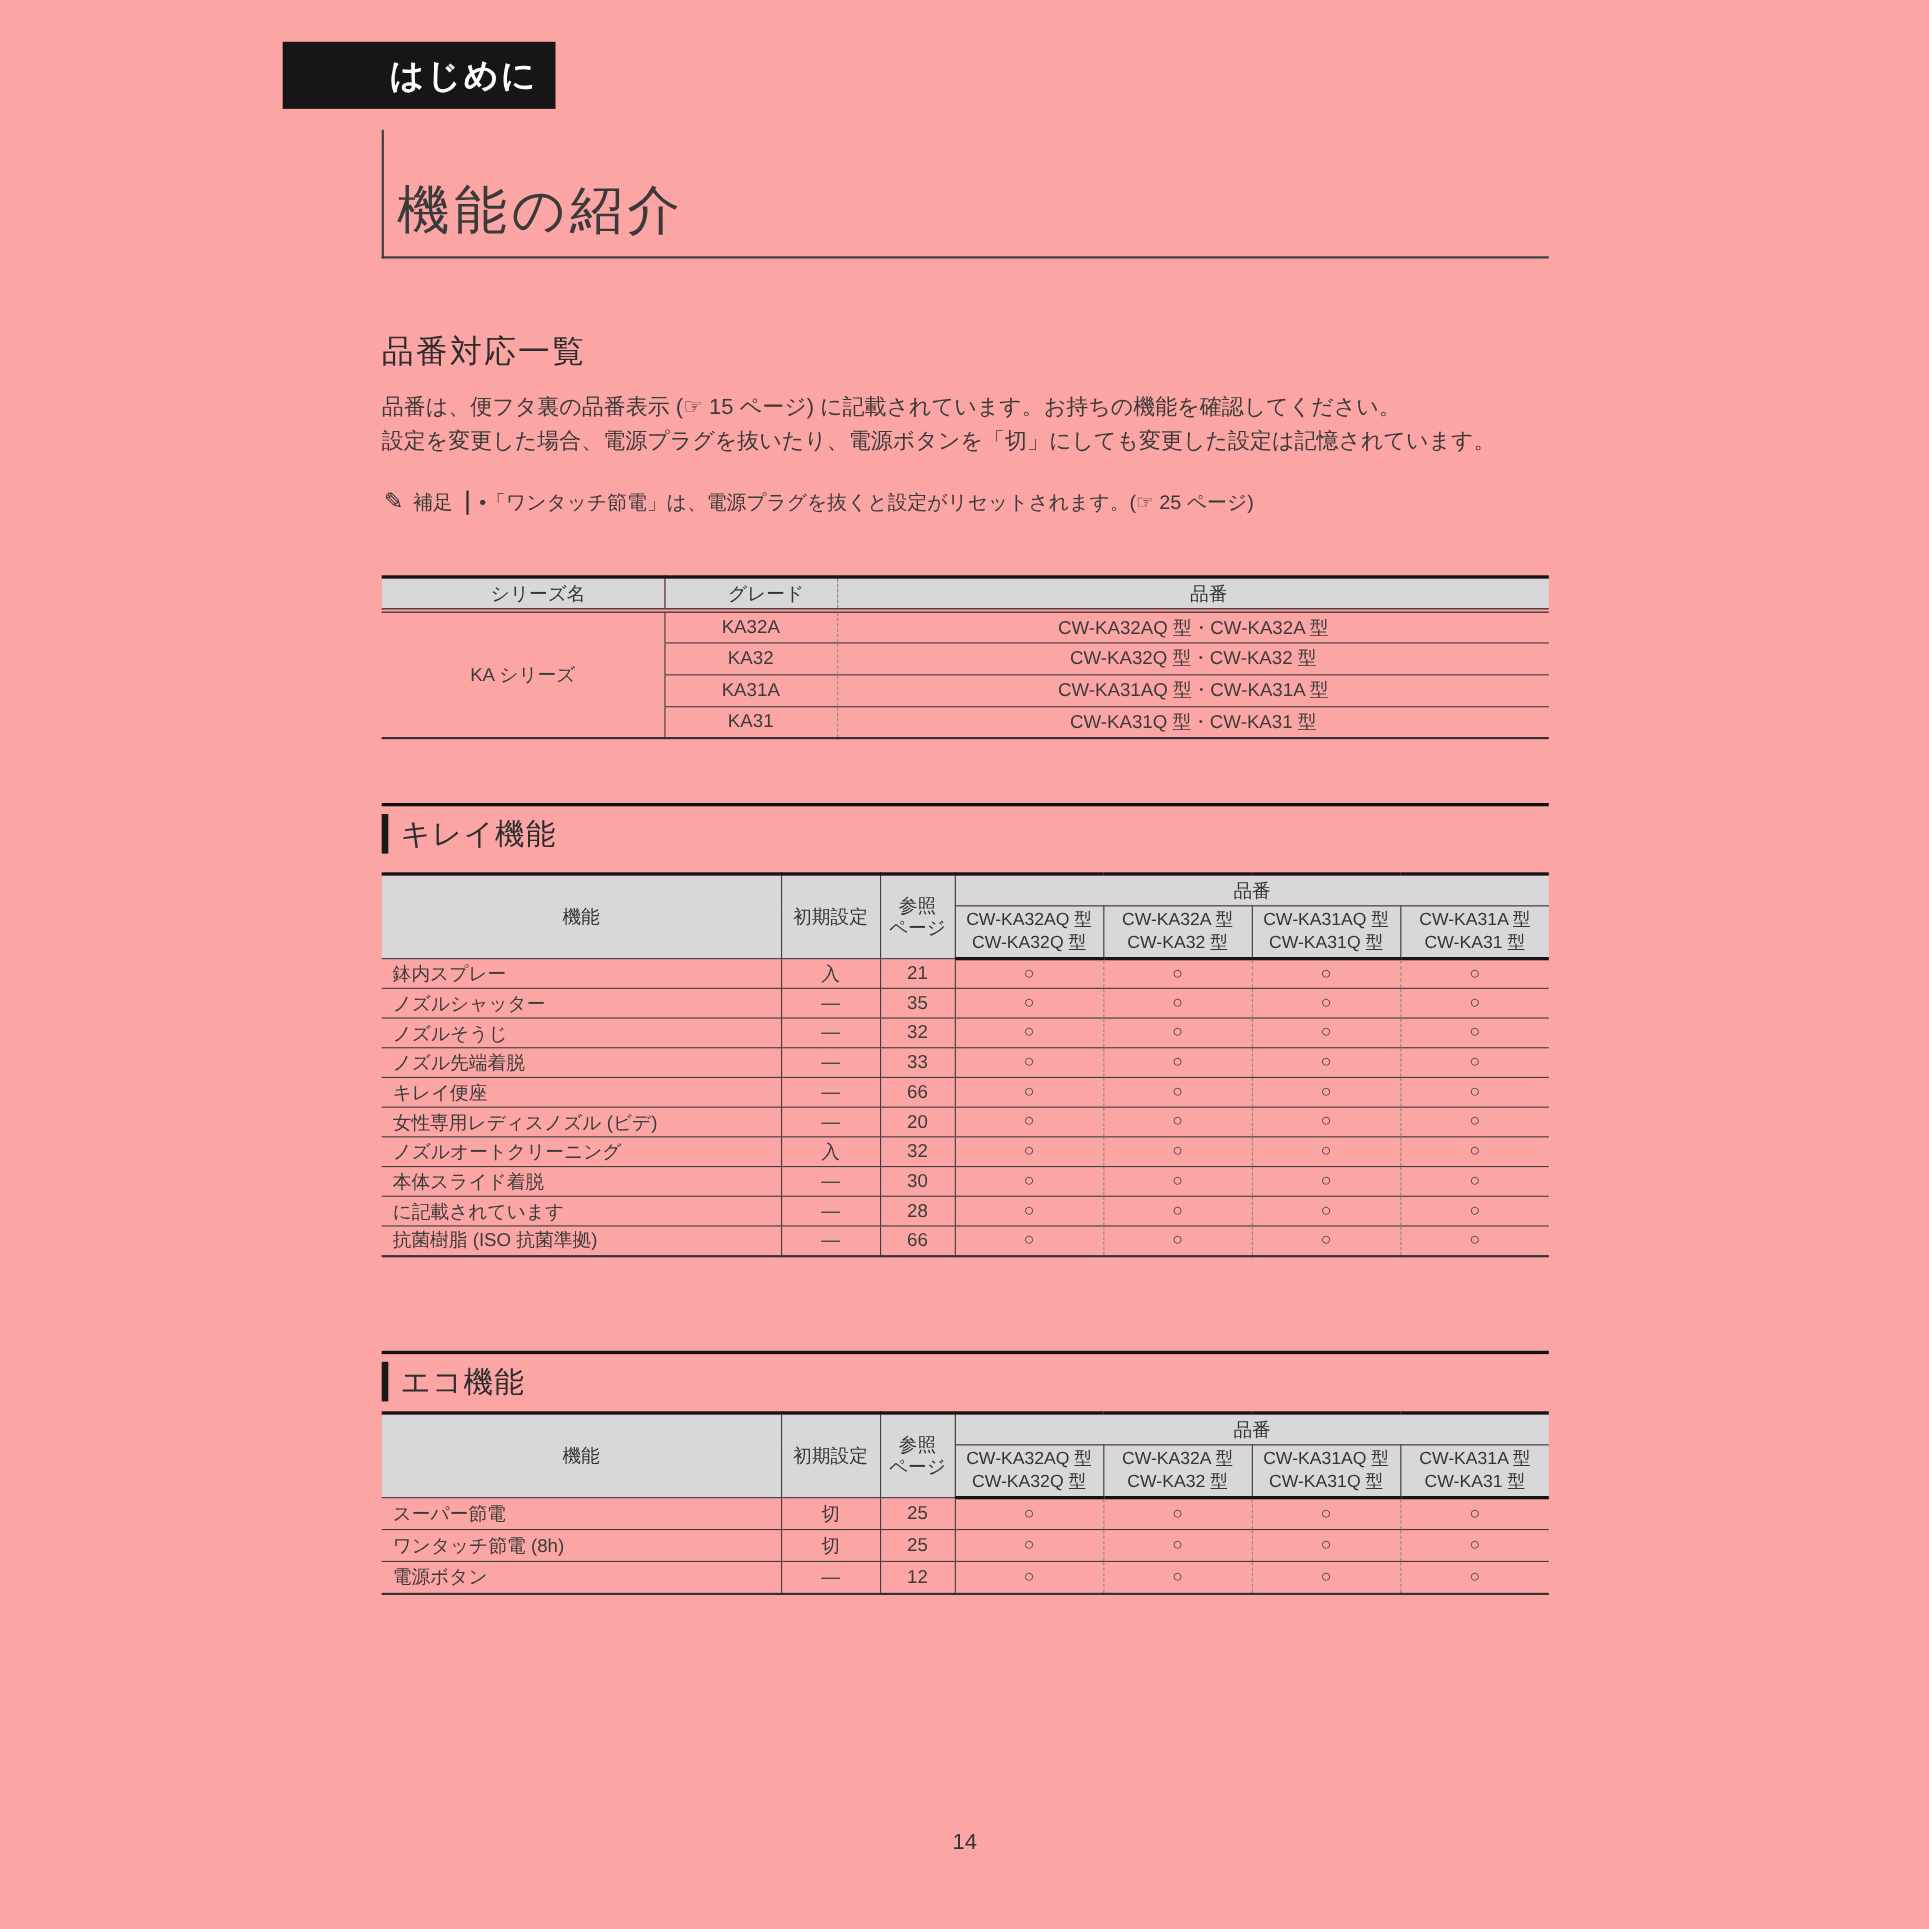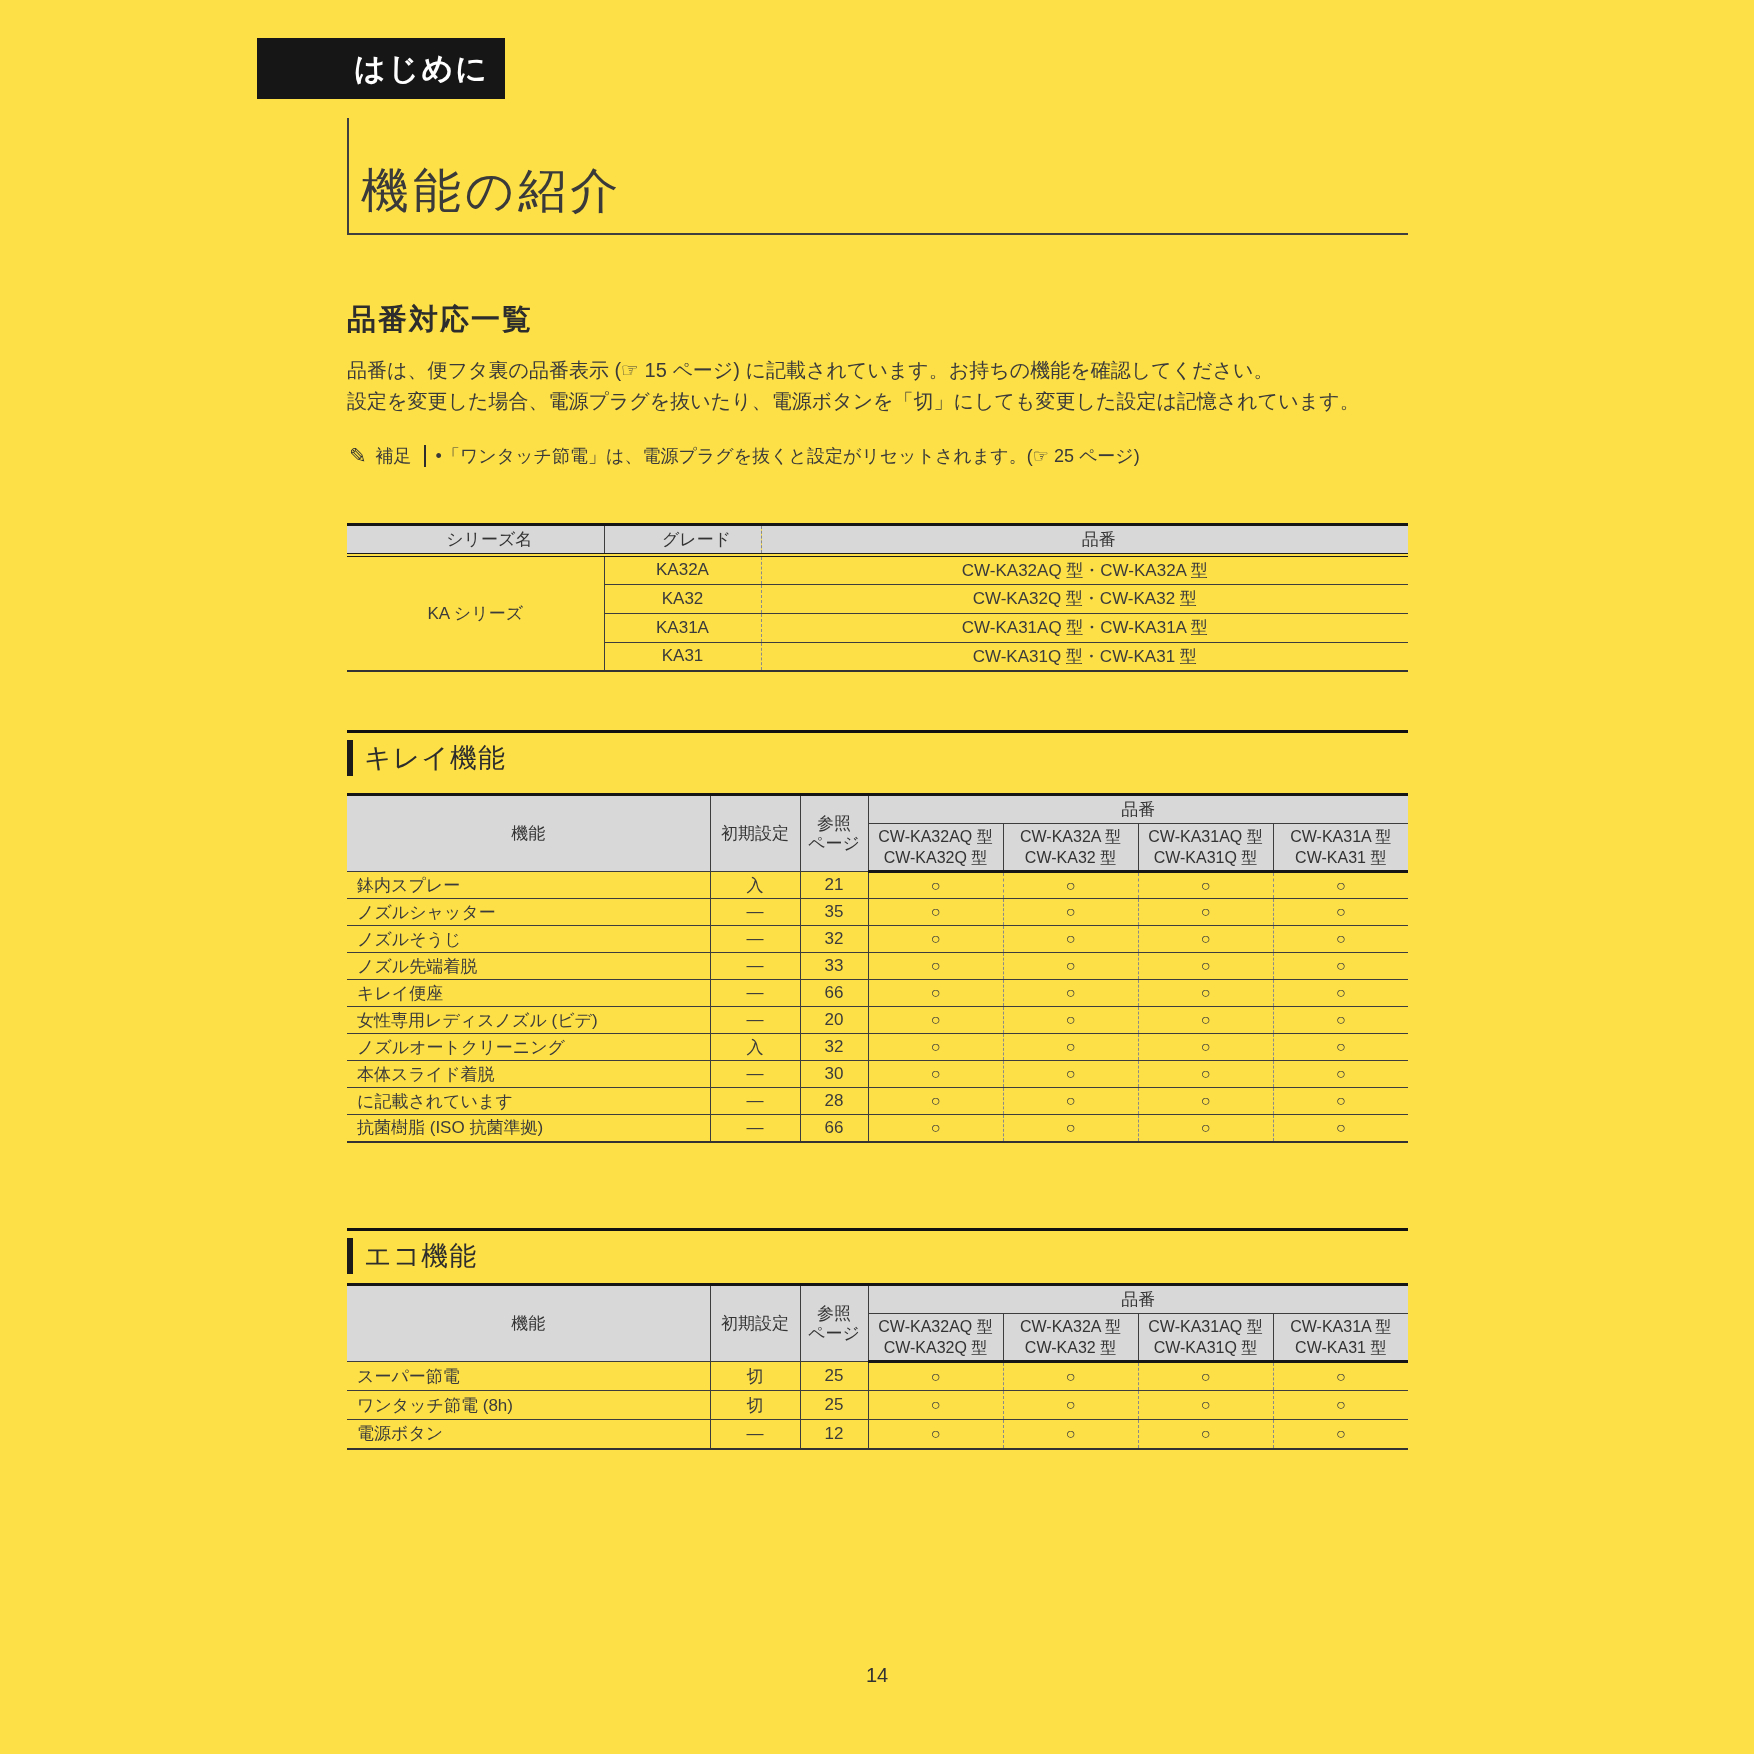--- a/index.html
+++ b/index.html
@@ -1,19 +1,19 @@
 <!DOCTYPE html>
 <html lang="ja"><head>
 <meta charset="utf-8">
 <style>
   html,body{margin:0;padding:0;background:#e8e8e8;}
   .page{
     position:relative;
     width:1754px;height:1754px;
-    background:#fde047;
+    background:#fca5a5;
     font-family:"Liberation Sans","DejaVu Sans",sans-serif;
     color:#383838;
     overflow:hidden;
   }
   
   .chapter-tab{
     position:absolute;left:257px;top:38px;width:248px;height:61px;
     background:#161616;color:#ffffff;
     display:flex;align-items:center;justify-content:flex-end;
     padding-right:16px;box-sizing:border-box;
@@ -25,21 +25,21 @@
     border-left:2px solid #3f3f3f;border-bottom:2px solid #3f3f3f;
     box-sizing:border-box;
   }
   .title-block h1{
     position:absolute;left:12px;bottom:10px;margin:0;
     font-size:48px;font-weight:400;color:#3a3a3a;letter-spacing:4px;
   }
   
   .sec-heading{
     position:absolute;left:347px;top:300px;margin:0;
-    font-size:29px;font-weight:700;color:#2d2d2d;letter-spacing:2px;
+    font-size:29px;font-weight:400;color:#2d2d2d;letter-spacing:2px;
   }
   .intro-para{
     position:absolute;left:347px;top:355px;width:1070px;
     font-size:20px;line-height:31px;color:#3a3a3a;
   }
   .note-line{
     position:absolute;left:349px;top:444px;
     display:flex;align-items:center;
     font-size:18px;color:#3a3a3a;
   }

